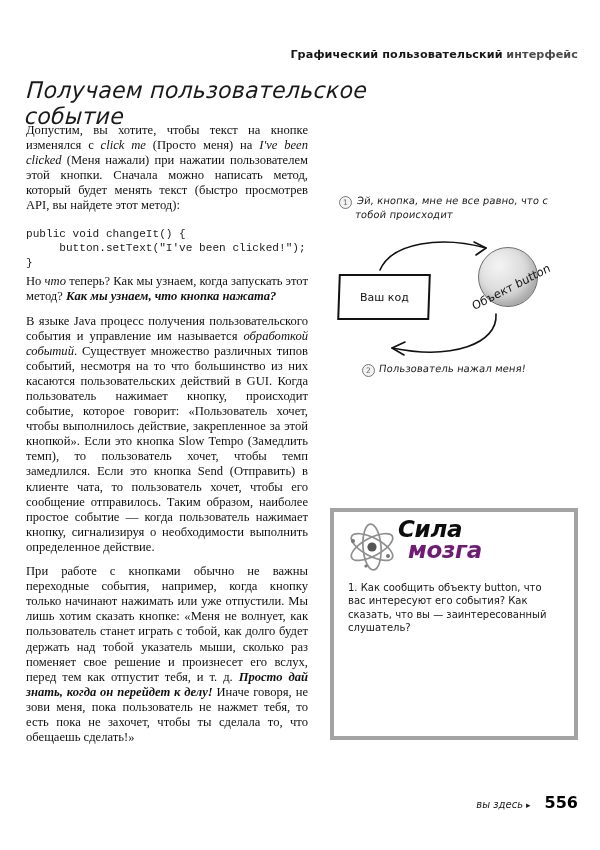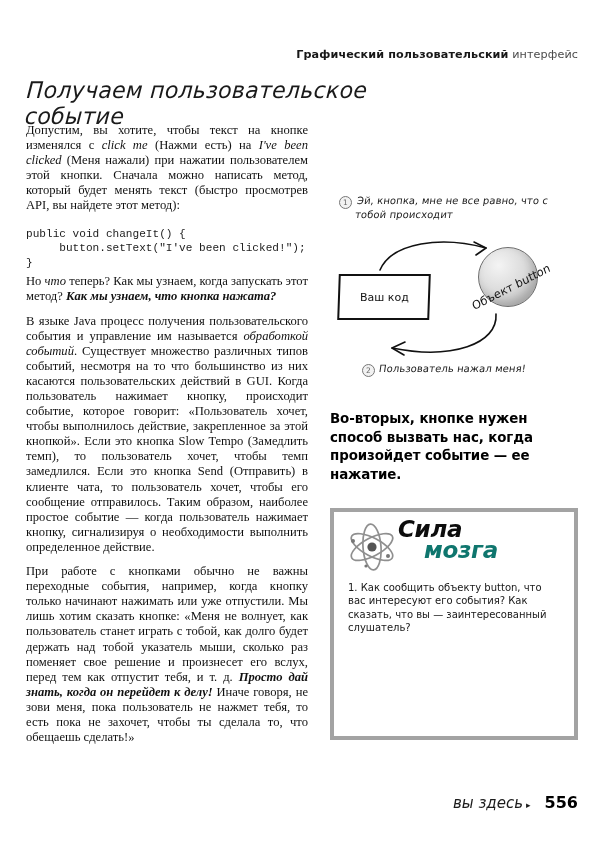--- a/index.html
+++ b/index.html
@@ -32,21 +32,21 @@
     font-size: 11.2px;
     letter-spacing: 0.1px;
     white-space: nowrap;
   }
   .header .bold {
     font-weight: bold;
     color: #171717;
     margin-left: 32px;
   }
   .header .light {
-    font-weight: normal;
+    font-weight: bold;
     color: #4a4a4a;
   }
 
   
   .chapter-title {
     position: absolute;
     left: 26px;
     top: 78px;
     width: 420px;
     font-family: "DejaVu Sans", sans-serif;
@@ -229,21 +229,21 @@
     left: 52px;
     top: -2px;
     font-family: "DejaVu Sans", sans-serif;
     font-weight: bold;
     font-style: italic;
     font-size: 23px;
     line-height: 21px;
     letter-spacing: -0.3px;
   }
   .brain-title .w1 { color: #0d0d0d; display: block; }
-  .brain-title .w2 { color: #0f766e; display: block; margin-left: 26px; }
+  .brain-title .w2 { color: #701a75; display: block; margin-left: 10px; }
 
   .brain-q {
     font-family: "DejaVu Sans", sans-serif;
     font-size: 10px;
     line-height: 13.4px;
     color: #161616;
     margin: 0 14px 9px 14px;
     text-align: left;
   }
   .brain-q.first { }
@@ -253,21 +253,21 @@
     position: absolute;
     right: 22px;
     bottom: 38px;
     display: flex;
     align-items: baseline;
     gap: 14px;
   }
   .footer .youare {
     font-family: "DejaVu Sans", sans-serif;
     font-style: italic;
-    font-size: 15px;
+    font-size: 10px;
     color: #1c1c1c;
   }
   .footer .tri {
     font-size: 9px;
     color: #1c1c1c;
     margin-left: 3px;
   }
   .footer .pageno {
     font-family: "DejaVu Sans", sans-serif;
     font-weight: bold;
@@ -283,21 +283,21 @@
   <div class="header">
     <span class="bold">Графический пользовательский</span>
     <span class="light">интерфейс</span>
   </div>
 
   <div class="chapter-title">Получаем пользовательское событие</div>
 
   <div class="col-left">
 
     <p>
-      <span>Допустим, вы хотите, чтобы текст на кнопке изменялся с </span><span class="i">click me</span><span> (Нажми есть) на </span><span class="i">I've been clicked</span><span> (Меня нажали) при нажатии пользователем этой кнопки. Сначала можно написать метод, который будет менять текст (быстро просмотрев API, вы найдете этот метод):</span>
+      <span>Допустим, вы хотите, чтобы текст на кнопке изменялся с </span><span class="i">click me</span><span> (Просто меня) на </span><span class="i">I've been clicked</span><span> (Меня нажали) при нажатии пользователем этой кнопки. Сначала можно написать метод, который будет менять текст (быстро просмотрев API, вы найдете этот метод):</span>
     </p>
 
     <div class="code-block">public void changeIt() {
      button.setText("I've been clicked!");
 }</div>
 
     <p>
       <span>Но </span><span class="i">что</span><span> теперь? Как мы узнаем, когда запускать этот метод? </span><span class="bi">Как мы узнаем, что кнопка нажата?</span>
     </p>
 
@@ -330,23 +330,20 @@
       <span>Ваш код</span>
     </div>
 
     <div class="ball"></div>
     <div class="ball-label">Объект button</div>
 
     <div class="circnum n2">2</div>
     <div class="hand note-2">Пользователь нажал меня!</div>
   </div>
 
-  <div class="col-right" style="top:410px;">
-    <div class="callout-head">Во-вторых, кнопке нужен способ вызвать нас, когда произойдет событие — ее нажатие.</div>
-  </div>
 
   <div class="brainbox">
     <div class="brain-logo">
       <svg class="atom" viewBox="0 0 52 48">
         <g stroke="#8f8f8f" stroke-width="1.7" fill="none">
           <ellipse cx="26" cy="24" rx="23" ry="9" transform="rotate(-28 26 24)"></ellipse>
           <ellipse cx="26" cy="24" rx="23" ry="9" transform="rotate(28 26 24)"></ellipse>
           <ellipse cx="26" cy="24" rx="23" ry="9" transform="rotate(86 26 24)"></ellipse>
         </g>
         <circle cx="26" cy="24" r="4.6" fill="#555"></circle>

